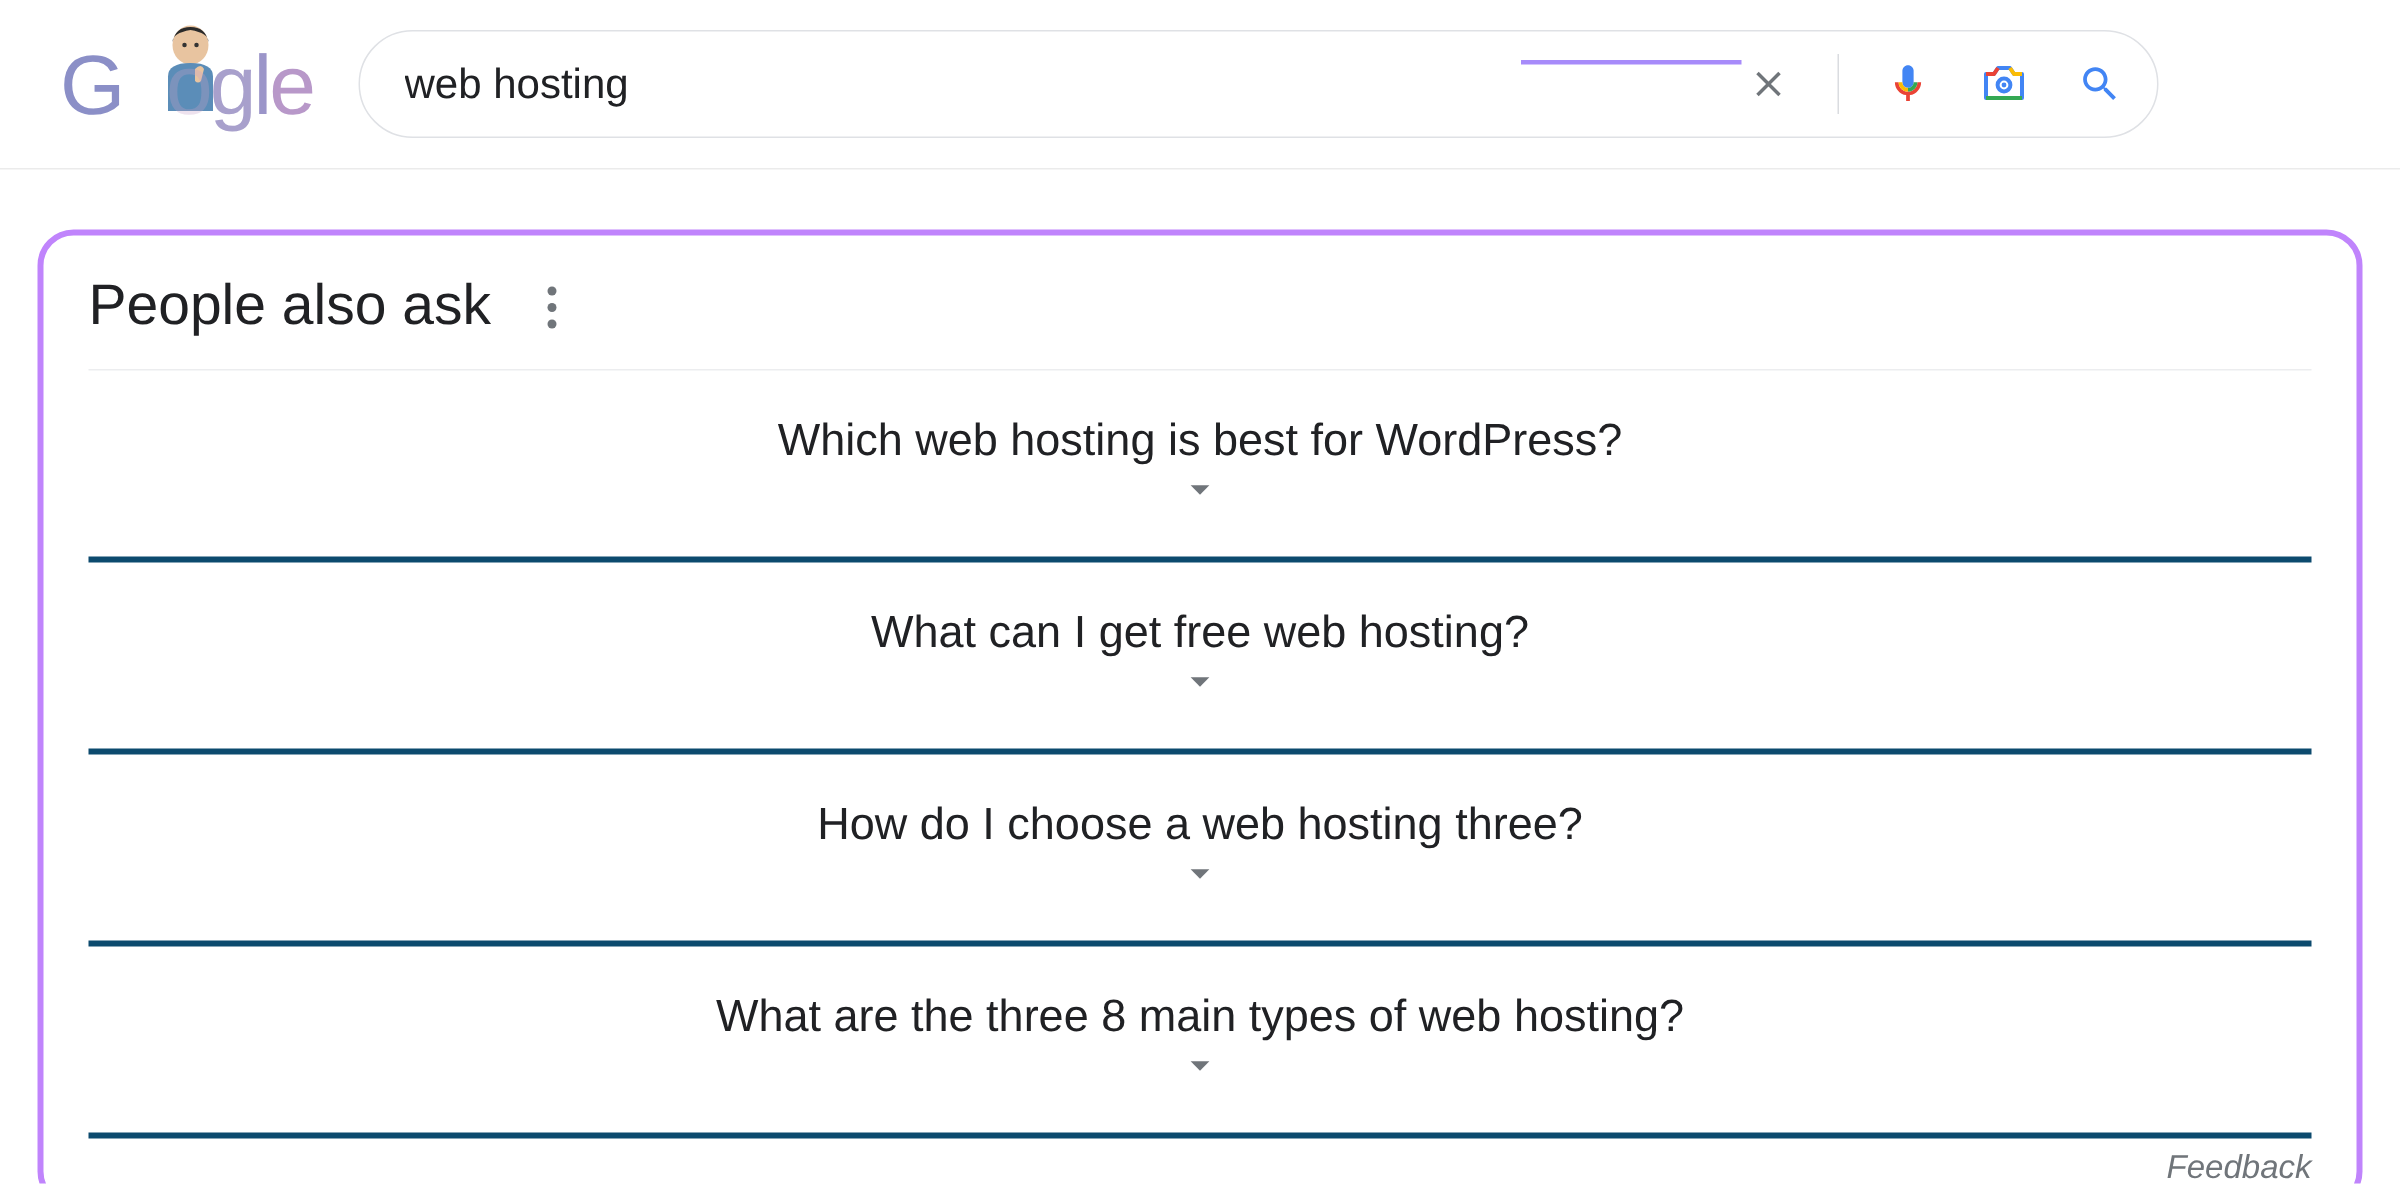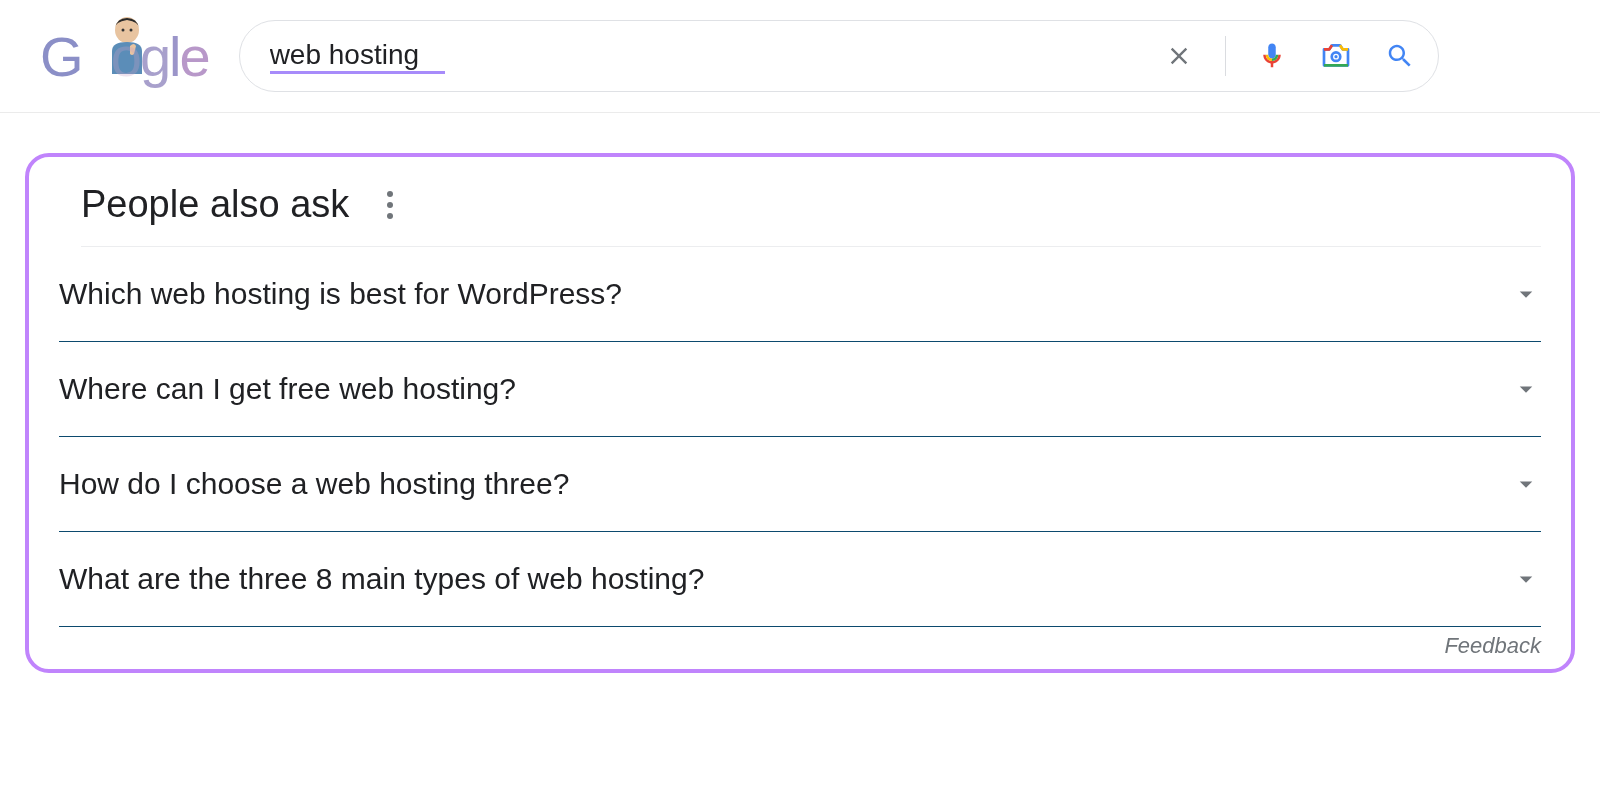--- a/index.html
+++ b/index.html
@@ -45,21 +45,20 @@
     height: 72px;
     border: 1px solid #dfe1e5;
     border-radius: 36px;
     display: flex;
     align-items: center;
     padding: 0 20px 0 30px;
   }
   .search-input-wrap {
     flex: 1;
     display: flex;
-    flex-direction: column;
   }
   .search-input {
     border: none;
     outline: none;
     font-size: 28px;
     color: #202124;
     background: transparent;
     width: 100%;
   }
   .search-underline {
@@ -92,21 +91,20 @@
     border-radius: 24px;
     padding: 26px 30px 10px 30px;
     background: #fff;
   }
   .paa-header {
     display: flex;
     align-items: center;
     gap: 38px;
     padding-bottom: 20px;
     border-bottom: 1px solid #ecedef;
-    margin-left: 22px;
   }
   .paa-title {
     font-size: 38px;
     color: #202124;
     font-weight: 400;
   }
   .paa-menu {
     display: flex;
     flex-direction: column;
     gap: 5px;
@@ -116,22 +114,23 @@
     width: 6px;
     height: 6px;
     border-radius: 50%;
     background: #70757a;
   }
   .paa-item {
     display: flex;
     align-items: center;
     justify-content: space-between;
     padding: 30px 0;
-    border-bottom: 1px solid #0c4a6e;
-    cursor: pointer;
+    border-bottom: 4px solid #0c4a6e;
+    cursor: pointer;
+    flex-direction: column;
   }
   .paa-question {
     font-size: 30px;
     color: #202124;
   }
   .chevron {
     color: #70757a;
   }
   .feedback-row {
     display: flex;
@@ -215,21 +214,21 @@
     </div>
   </div>
 
   <div class="paa-item">
     <div class="paa-question">Which web hosting is best for WordPress?</div>
     <svg class="chevron" width="30" height="30" viewBox="0 0 24 24">
         <path d="M7 10l5 5 5-5z" fill="#70757a"></path>
       </svg>
   </div>
   <div class="paa-item">
-    <div class="paa-question">Where can I get free web hosting?</div>
+    <div class="paa-question">What can I get free web hosting?</div>
     <svg class="chevron" width="30" height="30" viewBox="0 0 24 24">
         <path d="M7 10l5 5 5-5z" fill="#70757a"></path>
       </svg>
   </div>
   <div class="paa-item">
     <div class="paa-question">How do I choose a web hosting three?</div>
     <svg class="chevron" width="30" height="30" viewBox="0 0 24 24">
         <path d="M7 10l5 5 5-5z" fill="#70757a"></path>
       </svg>
   </div>

